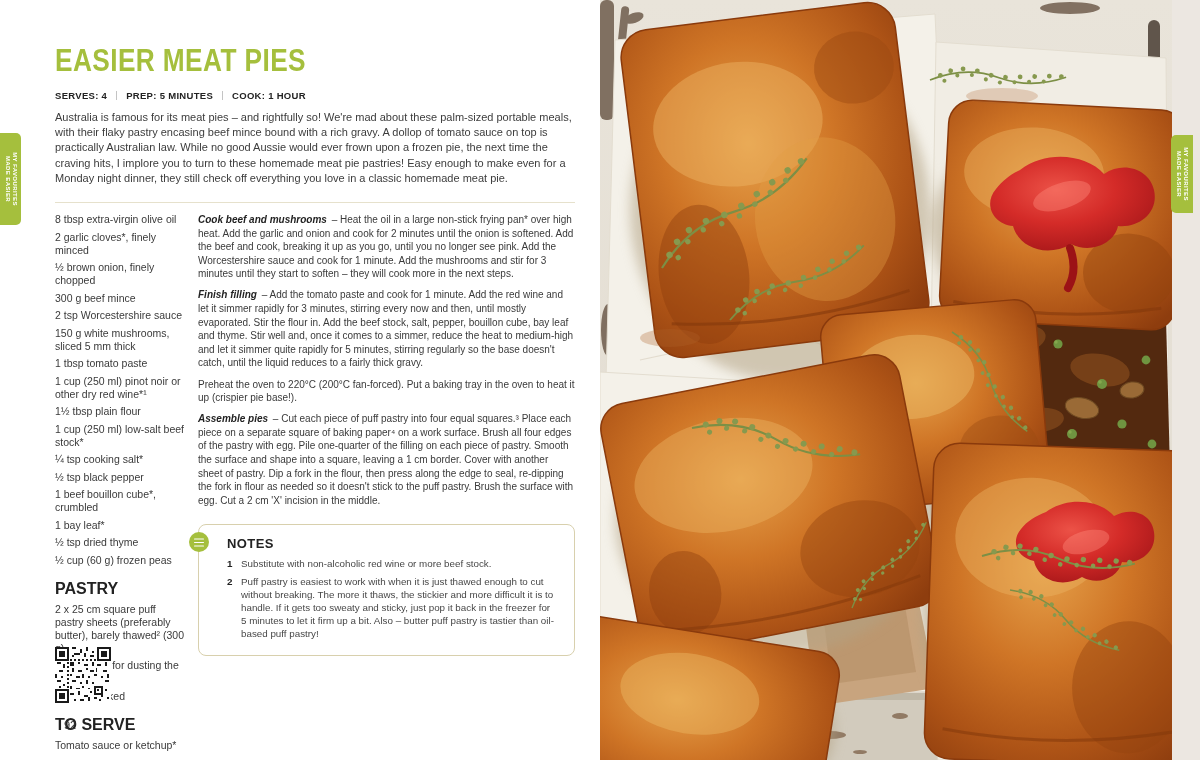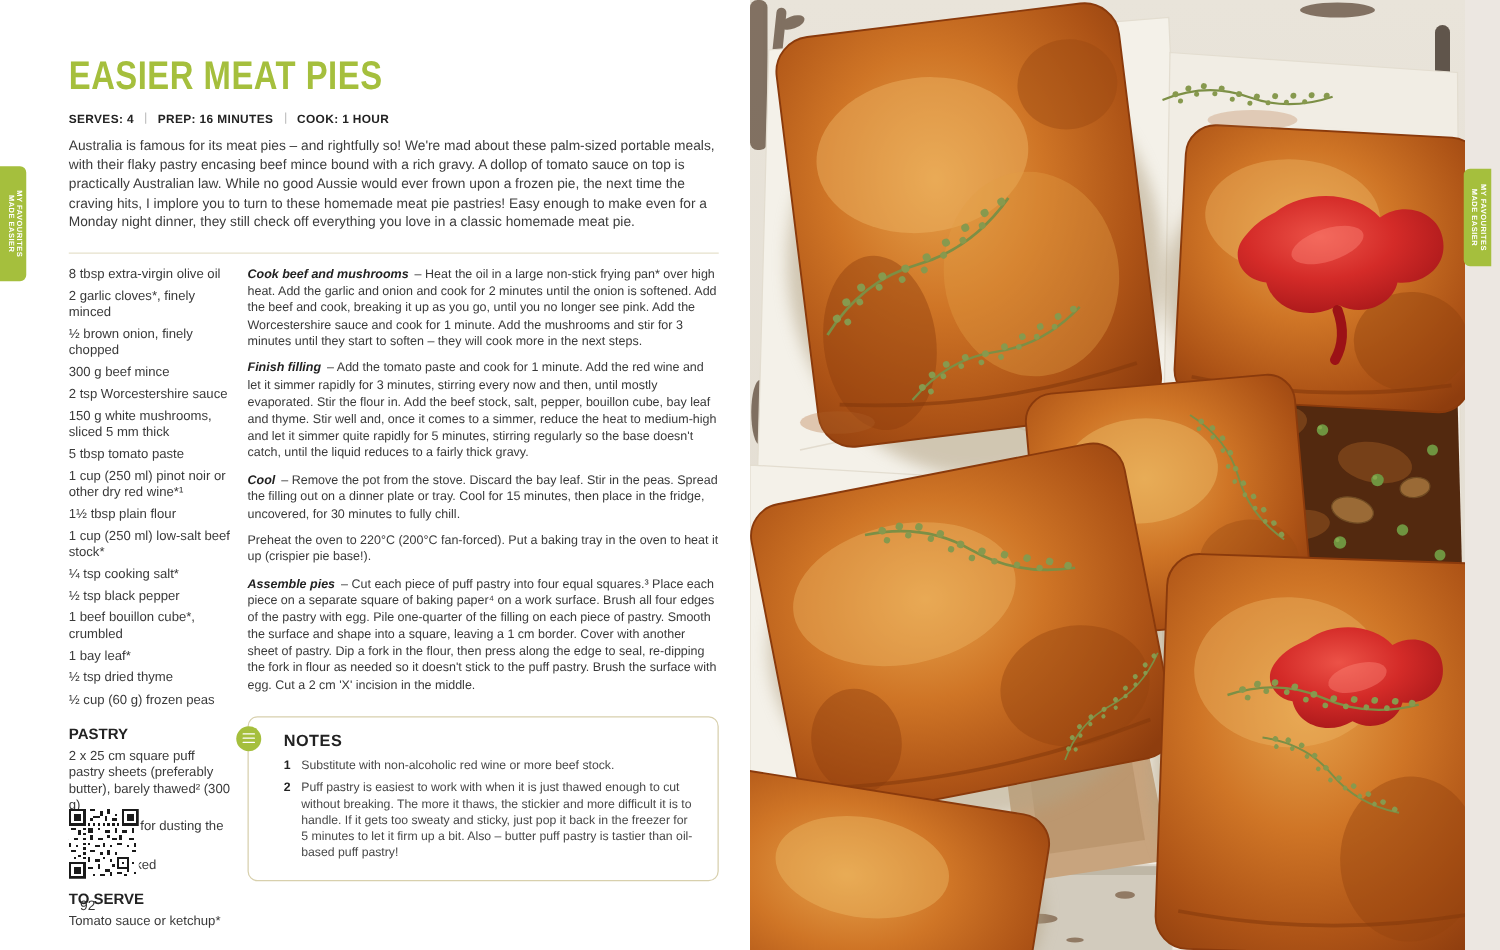--- a/index.html
+++ b/index.html
@@ -17,21 +17,21 @@
   h1.title{margin:0;font-size:32px;line-height:33px;font-weight:bold;color:var(--green,#a5bf3d);
            letter-spacing:.5px;transform:scaleX(.82);transform-origin:left;white-space:nowrap;}
   .subtitle{margin:7px 0 0 0;font-size:15px;line-height:18px;color:var(--green,#a5bf3d);}
   .meta{margin-top:13px;font-size:9.5px;font-weight:bold;letter-spacing:.3px;color:#222;}
   .meta .sep{display:inline-block;width:1px;height:9px;background:#c4c4c4;margin:0 9px;vertical-align:-1px;}
   .intro{margin:9px 0 16px 0;font-size:11px;line-height:15.2px;color:#3c3c3c;}
   .divider{border:none;border-top:1px solid var(--divider,#e6e1cc);margin:7px 0 0 0;}
   .cols{display:flex;margin-top:10px;}
   .ing-col{width:143px;flex:none;padding-right:14px;}
   .ing{margin:0 0 4.5px 0;font-size:10.5px;line-height:13px;}
-  .ing-head{margin:13px 0 5px 0;font-size:12px;font-weight:bold;color:#222;}
+  .ing-head{margin:13px 0 5px 0;font-size:16px;font-weight:bold;color:#222;}
   .method-col{flex:1;}
   .step{margin:0 0 7.5px 0;font-size:10px;line-height:13.6px;}
   .lead{font-weight:bold;font-style:italic;color:#222;}
   .lead:not(:empty){padding-right:2px;}
   
   .notes-box{position:relative;margin-top:17px;border:1px solid var(--notesBorder,#d8d0ad);
              border-radius:8px;padding:11px 16px 10px 28px;}
   .notes-icon{position:absolute;left:-10px;top:7px;width:20px;height:20px;border-radius:50%;
               background:var(--green,#a5bf3d);display:flex;align-items:center;justify-content:center;}
   .notes-icon i{display:block;width:10px;height:1.6px;background:#fff;border-radius:1px;
@@ -55,57 +55,56 @@
     <div class="edge-tab left">
       <div class="tab-inner">
         <span>MY FAVOURITES</span><br>
         <span>MADE EASIER</span>
       </div>
     </div>
 
     <h1 class="title">EASIER MEAT PIES</h1>
 
     <div class="meta">
-      <span>SERVES: 4</span><span class="sep"></span><span>PREP: 16 MINUTES</span><span class="sep"></span><span>COOK: 1 HOUR</span>
+      <span>SERVES: 4</span><span class="sep"></span><span>PREP: 5 MINUTES</span><span class="sep"></span><span>COOK: 1 HOUR</span>
     </div>
 
     <p class="intro">Australia is famous for its meat pies – and rightfully so! We're mad about these palm-sized portable meals, with their flaky pastry encasing beef mince bound with a rich gravy. A dollop of tomato sauce on top is practically Australian law. While no good Aussie would ever frown upon a frozen pie, the next time the craving hits, I implore you to turn to these homemade meat pie pastries! Easy enough to make even for a Monday night dinner, they still check off everything you love in a classic homemade meat pie.</p>
     <hr class="divider">
 
     <div class="cols">
 
       <aside class="ing-col">
         <p class="ing">8 tbsp extra-virgin olive oil</p>
         <p class="ing">2 garlic cloves*, finely minced</p>
         <p class="ing">½ brown onion, finely chopped</p>
         <p class="ing">300 g beef mince</p>
         <p class="ing">2 tsp Worcestershire sauce</p>
         <p class="ing">150 g white mushrooms, sliced 5 mm thick</p>
-        <p class="ing">5 tbsp tomato paste</p>
+        <p class="ing">1 tbsp tomato paste</p>
         <p class="ing">1 cup (250 ml) pinot noir or other dry red wine*¹</p>
         <p class="ing">1½ tbsp plain flour</p>
         <p class="ing">1 cup (250 ml) low-salt beef stock*</p>
         <p class="ing">¼ tsp cooking salt*</p>
         <p class="ing">½ tsp black pepper</p>
         <p class="ing">1 beef bouillon cube*, crumbled</p>
         <p class="ing">1 bay leaf*</p>
         <p class="ing">½ tsp dried thyme</p>
         <p class="ing">½ cup (60 g) frozen peas</p>
         <h3 class="ing-head">PASTRY</h3>
         <p class="ing">2 x 25 cm square puff pastry sheets (preferably butter), barely thawed² (300 g)</p>
         <p class="ing">1 tbsp flour, for dusting the fork</p>
         <p class="ing">1 egg, whisked</p>
         <h3 class="ing-head">TO SERVE</h3>
         <p class="ing">Tomato sauce or ketchup*</p>
       </aside>
 
       <div class="method-col">
         <p class="step"><span class="lead">Cook beef and mushrooms</span> <span>– Heat the oil in a large non-stick frying pan* over high heat. Add the garlic and onion and cook for 2 minutes until the onion is softened. Add the beef and cook, breaking it up as you go, until you no longer see pink. Add the Worcestershire sauce and cook for 1 minute. Add the mushrooms and stir for 3 minutes until they start to soften – they will cook more in the next steps.</span></p>
         <p class="step"><span class="lead">Finish filling</span> <span>– Add the tomato paste and cook for 1 minute. Add the red wine and let it simmer rapidly for 3 minutes, stirring every now and then, until mostly evaporated. Stir the flour in. Add the beef stock, salt, pepper, bouillon cube, bay leaf and thyme. Stir well and, once it comes to a simmer, reduce the heat to medium-high and let it simmer quite rapidly for 5 minutes, stirring regularly so the base doesn't catch, until the liquid reduces to a fairly thick gravy.</span></p>
-        <p class="step"><span class="lead">Cool</span> <span>– Remove the pot from the stove. Discard the bay leaf. Stir in the peas. Spread the filling out on a dinner plate or tray. Cool for 15 minutes, then place in the fridge, uncovered, for 30 minutes to fully chill.</span></p>
         <p class="step"><span class="lead"></span><span>Preheat the oven to 220°C (200°C fan-forced). Put a baking tray in the oven to heat it up (crispier pie base!).</span></p>
         <p class="step"><span class="lead">Assemble pies</span> <span>– Cut each piece of puff pastry into four equal squares.³ Place each piece on a separate square of baking paper⁴ on a work surface. Brush all four edges of the pastry with egg. Pile one-quarter of the filling on each piece of pastry. Smooth the surface and shape into a square, leaving a 1 cm border. Cover with another sheet of pastry. Dip a fork in the flour, then press along the edge to seal, re-dipping the fork in flour as needed so it doesn't stick to the puff pastry. Brush the surface with egg. Cut a 2 cm 'X' incision in the middle.</span></p>
 
         <div class="notes-box">
           <div class="notes-icon">
               <i></i>
             </div>
           <h4 class="notes-head">NOTES</h4>
           <div class="note">
               <span class="num">1</span>

